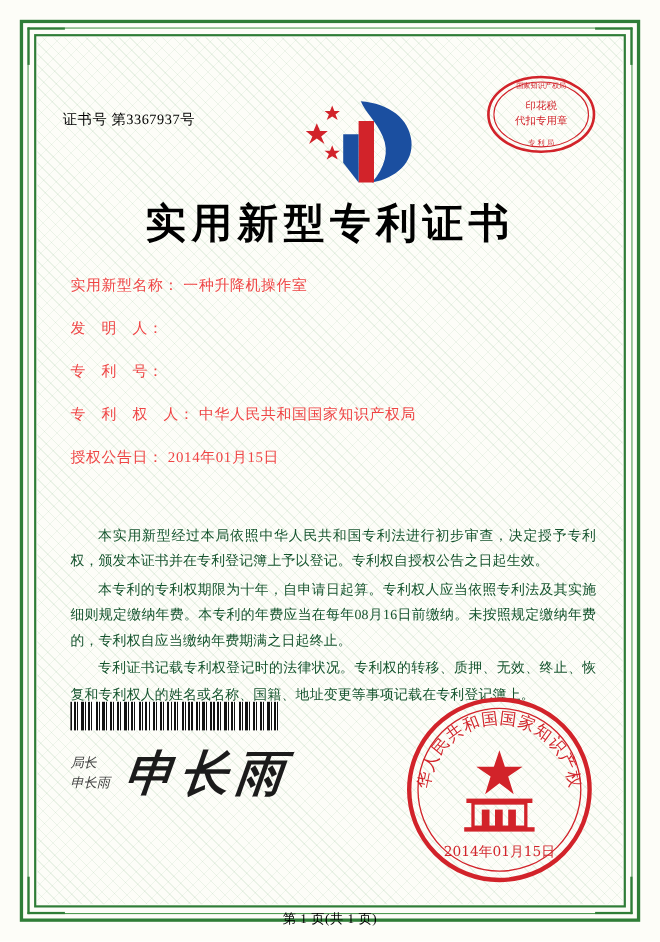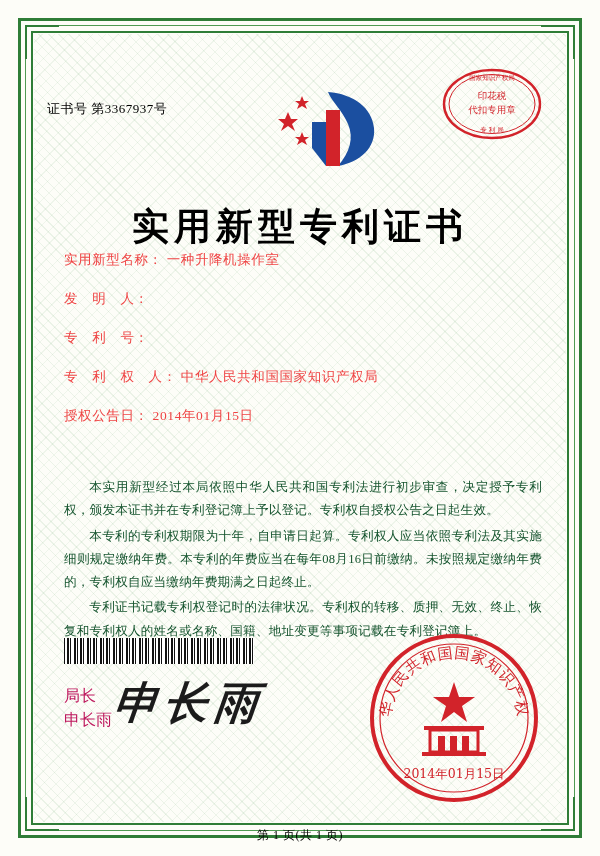--- a/index.html
+++ b/index.html
@@ -107,26 +107,25 @@
     position: absolute;
     top: 132px;
     left: 0;
     right: 0;
     text-align: center;
     font-size: 37px;
     letter-spacing: 5px;
     font-weight: bold;
     color: #000;
     font-family: "DejaVu Serif", "Liberation Serif", serif;
-    margin-top: 24px;
   }
 
   .cert-no {
     position: absolute;
-    left: 1px;
+    left: 11px;
     top: 54px;
     font-size: 13px;
     color: #000;
     letter-spacing: 0.5px;
   }
 
   .fields {
     position: absolute;
     left: 18px;
     top: 205px;
@@ -176,23 +175,24 @@
       #111 3px, #111 5px, #fff 5px, #fff 6px,
       #111 6px, #111 7px, #fff 7px, #fff 10px,
       #111 10px, #111 12px, #fff 12px, #fff 13px
     );
   }
 
   .signature-block {
     position: absolute;
     left: 18px;
     top: 638px;
-    font-size: 16px;
+    font-size: 12px;
     line-height: 1.5;
-    color: #be185d;
+    color: #404040;
+    font-style: italic;
   }
   .sig-handwriting {
     position: absolute;
     left: 68px;
     top: 628px;
     font-size: 44px;
     font-family: "DejaVu Serif", "Liberation Serif", serif;
     font-style: italic;
     font-weight: bold;
     color: #1b1b1b;

